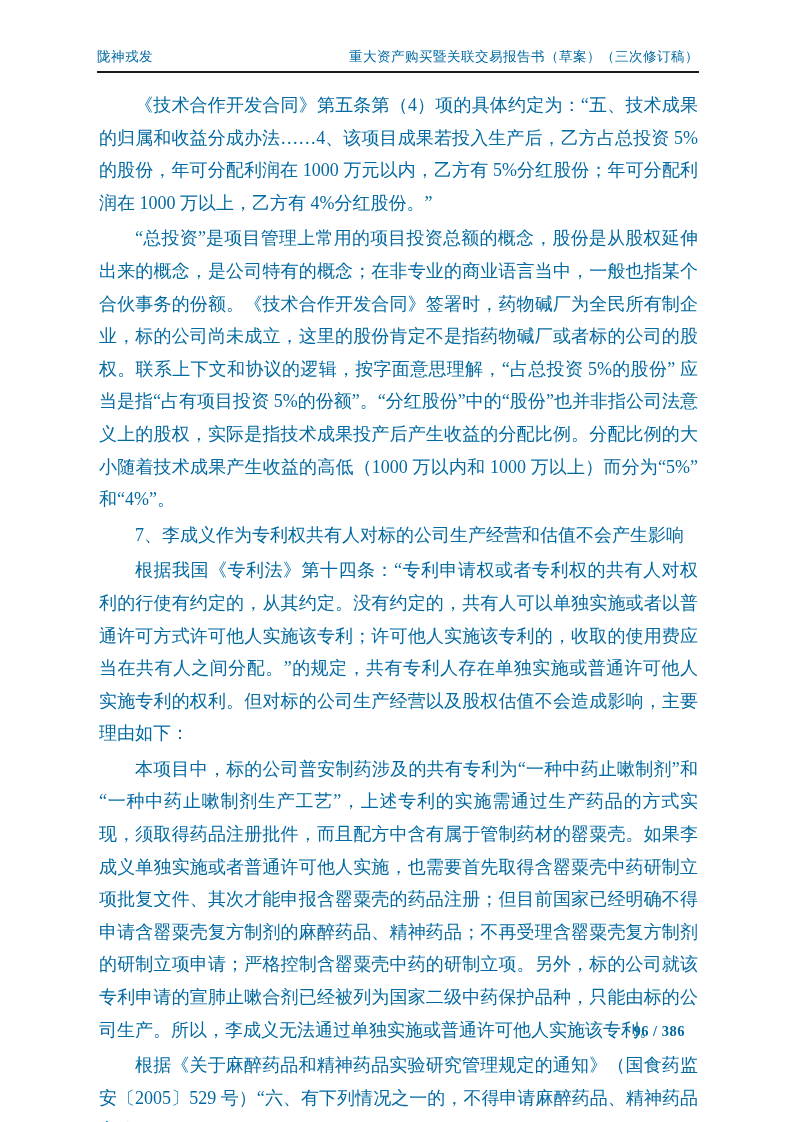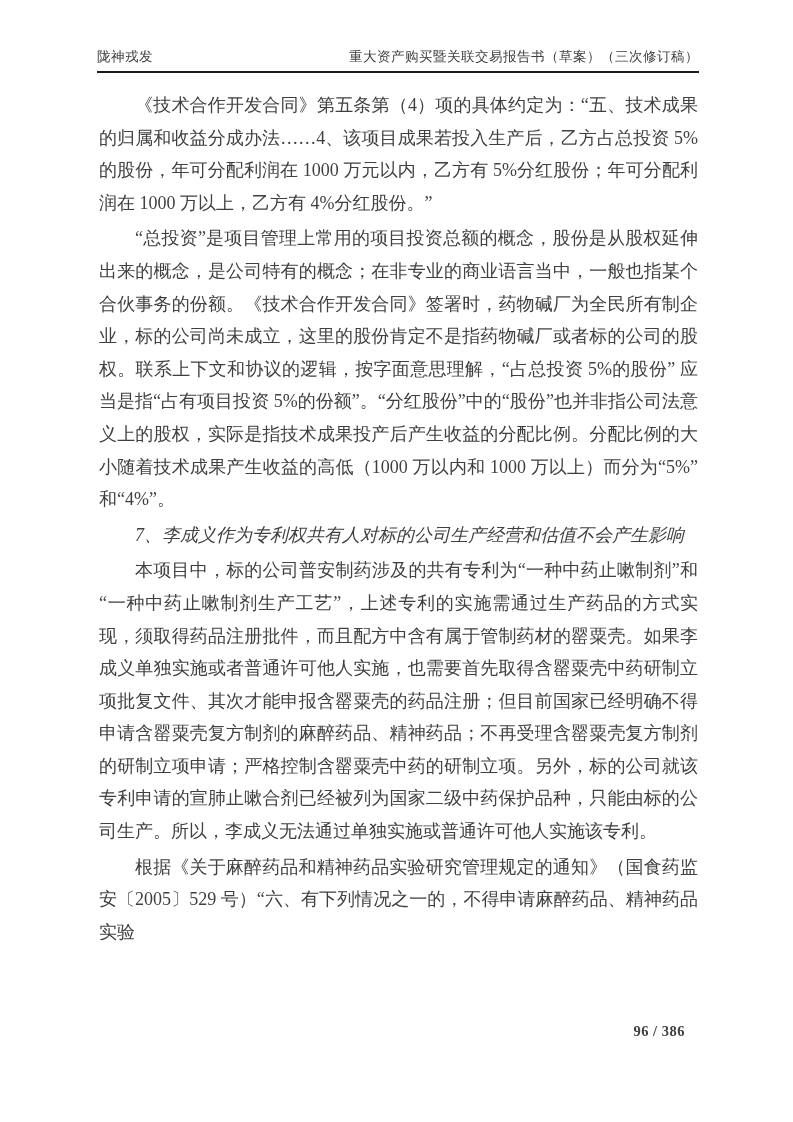--- a/index.html
+++ b/index.html
@@ -8,21 +8,21 @@
     background: #e8e8e8;
   }
   .page {
     position: relative;
     width: 793px;
     height: 1122px;
     margin: 0 auto;
     background: #ffffff;
     overflow: hidden;
     font-family: "Liberation Serif", "DejaVu Serif", serif;
-    color: #404040;
+    color: #0369a1;
   }
   .header {
     position: absolute;
     left: 97px;
     width: 602px;
     top: 48px;
     display: flex;
     justify-content: space-between;
     align-items: flex-end;
     font-size: 13.5px;
@@ -41,21 +41,20 @@
     font-size: 18px;
     line-height: 32.6px;
     text-align: justify;
   }
   .body-text p {
     margin: 0 0 3px 0;
     text-indent: 2em;
   }
   .body-text p.section-heading {
     font-weight: 400;
-    font-style: italic;
   }
   .footer-pagenum {
     position: absolute;
     right: 108px;
     top: 1023px;
     font-size: 14.5px;
     font-weight: 700;
     letter-spacing: 0.5px;
   }
 </style>
@@ -66,19 +65,20 @@
 
   <div class="header">
     <span class="left-title">陇神戎发</span>
     <span class="right-title">重大资产购买暨关联交易报告书（草案）（三次修订稿）</span>
   </div>
 
   <div class="body-text">
     <p>《技术合作开发合同》第五条第（4）项的具体约定为：“五、技术成果的归属和收益分成办法……4、该项目成果若投入生产后，乙方占总投资 5%的股份，年可分配利润在 1000 万元以内，乙方有 5%分红股份；年可分配利润在 1000 万以上，乙方有 4%分红股份。”</p>
     <p>“总投资”是项目管理上常用的项目投资总额的概念，股份是从股权延伸出来的概念，是公司特有的概念；在非专业的商业语言当中，一般也指某个合伙事务的份额。《技术合作开发合同》签署时，药物碱厂为全民所有制企业，标的公司尚未成立，这里的股份肯定不是指药物碱厂或者标的公司的股权。联系上下文和协议的逻辑，按字面意思理解，“占总投资 5%的股份” 应当是指“占有项目投资 5%的份额”。“分红股份”中的“股份”也并非指公司法意义上的股权，实际是指技术成果投产后产生收益的分配比例。分配比例的大小随着技术成果产生收益的高低（1000 万以内和 1000 万以上）而分为“5%”和“4%”。</p>
     <p class="section-heading">7、李成义作为专利权共有人对标的公司生产经营和估值不会产生影响</p>
+    <p>根据我国《专利法》第十四条：“专利申请权或者专利权的共有人对权利的行使有约定的，从其约定。没有约定的，共有人可以单独实施或者以普通许可方式许可他人实施该专利；许可他人实施该专利的，收取的使用费应当在共有人之间分配。”的规定，共有专利人存在单独实施或普通许可他人实施专利的权利。但对标的公司生产经营以及股权估值不会造成影响，主要理由如下：</p>
     <p>本项目中，标的公司普安制药涉及的共有专利为“一种中药止嗽制剂”和“一种中药止嗽制剂生产工艺”，上述专利的实施需通过生产药品的方式实现，须取得药品注册批件，而且配方中含有属于管制药材的罂粟壳。如果李成义单独实施或者普通许可他人实施，也需要首先取得含罂粟壳中药研制立项批复文件、其次才能申报含罂粟壳的药品注册；但目前国家已经明确不得申请含罂粟壳复方制剂的麻醉药品、精神药品；不再受理含罂粟壳复方制剂的研制立项申请；严格控制含罂粟壳中药的研制立项。另外，标的公司就该专利申请的宣肺止嗽合剂已经被列为国家二级中药保护品种，只能由标的公司生产。所以，李成义无法通过单独实施或普通许可他人实施该专利。</p>
     <p>根据《关于麻醉药品和精神药品实验研究管理规定的通知》（国食药监安〔2005〕529 号）“六、有下列情况之一的，不得申请麻醉药品、精神药品实验</p>
   </div>
 
   <div class="footer-pagenum">96 / 386</div>
 
 </div>
 
 </body></html>

